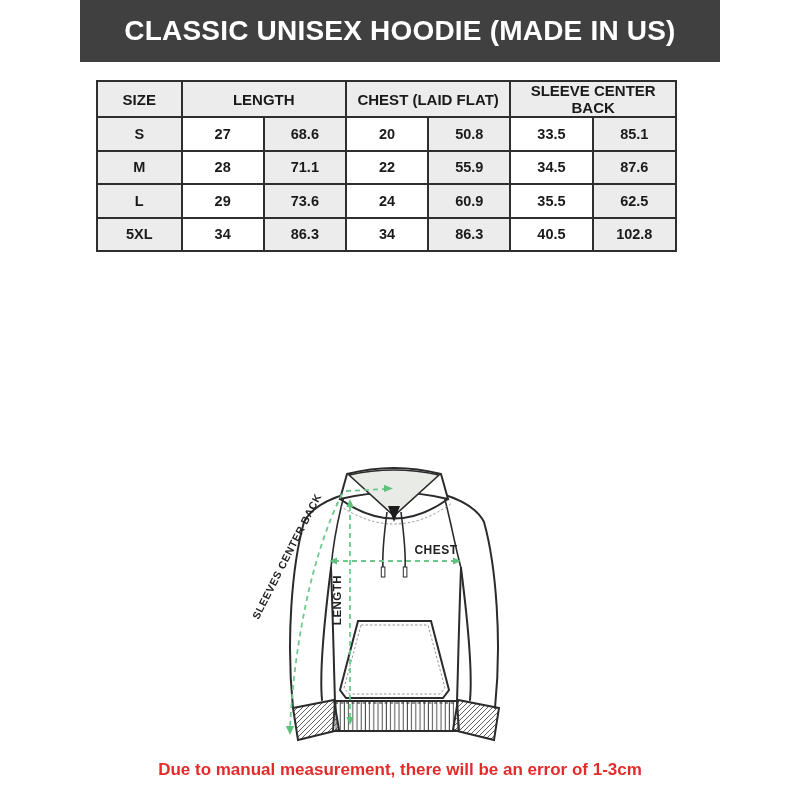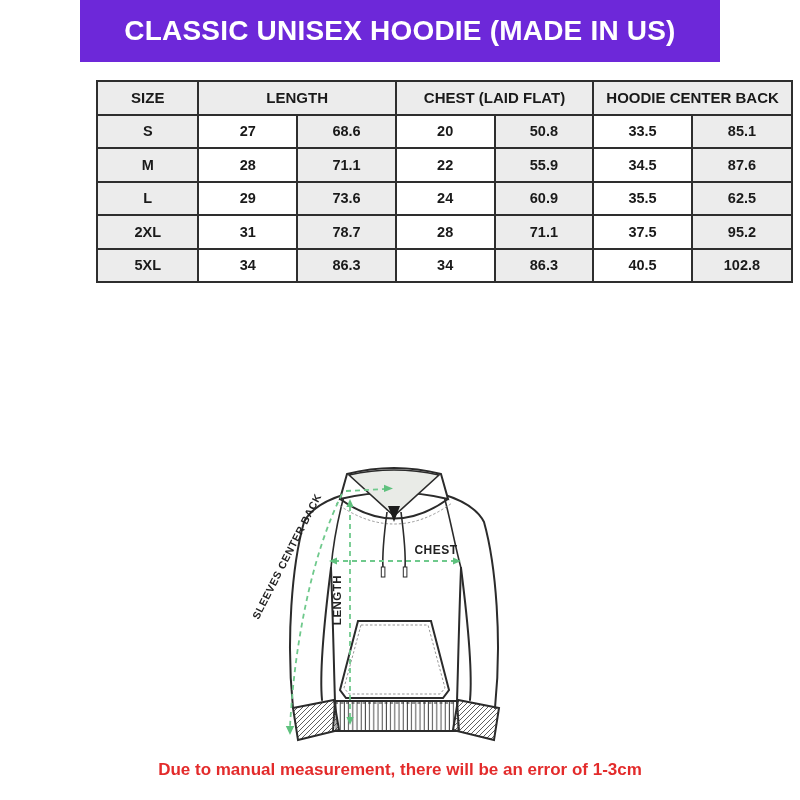--- a/index.html
+++ b/index.html
@@ -8,62 +8,62 @@
     font-family:"Liberation Sans", sans-serif;overflow:hidden;
   }
   .banner{
     position:absolute;left:80px;top:0;width:640px;height:62px;
     display:flex;align-items:center;justify-content:center;
   }
   .banner h1{
     margin:0;color:#ffffff;font-size:28px;font-weight:700;letter-spacing:0.2px;
     font-family:"Liberation Sans", sans-serif;
   }
-  .table-wrap{position:absolute;left:96px;top:80px;width:697px;}
+  .table-wrap{position:absolute;left:96px;top:80px;width:581px;}
   table.size-table{
     width:100%;border-collapse:collapse;table-layout:fixed;
     font-family:"Liberation Sans", sans-serif;
   }
   table.size-table th, table.size-table td{
     border:2px solid #2e2e2e;text-align:center;vertical-align:middle;
     height:31.5px;padding:0;font-weight:700;color:#1a1a1a;background:#ffffff;
   }
   table.size-table th{font-size:15px;}
   table.size-table td{font-size:14.5px;}
   table.size-table .g{background:#ececec;}
   .diagram{position:absolute;left:250px;top:450px;width:292px;height:306px;}
   .footer-note{
     position:absolute;left:0;top:760px;width:800px;text-align:center;
     font-size:17px;font-weight:700;
   }
 </style>
 </head>
 <body>
 
-<div class="banner" id="banner" style="background: #6d28d9;">
+<div class="banner" id="banner" style="background: #404040;">
   <h1 style="color: rgb(255, 255, 255);">CLASSIC UNISEX HOODIE (MADE IN US)</h1>
 </div>
 
 <div class="table-wrap">
   <table class="size-table">
     <colgroup>
       <col style="width:14.6%">
         <col style="width:14.2%">
         <col style="width:14.2%">
       <col style="width:14.2%">
         <col style="width:14.2%">
         <col style="width:14.2%">
       <col style="width:14.4%">
     </colgroup>
     <thead>
       <tr>
         <th class="g">SIZE</th>
         <th class="g" colspan="2">LENGTH</th>
         <th class="g" colspan="2">CHEST (LAID FLAT)</th>
-        <th class="g" colspan="2">HOODIE CENTER BACK</th>
+        <th class="g" colspan="2">SLEEVE CENTER BACK</th>
       </tr>
     </thead>
     <tbody id="size-rows">
         <tr>
           <td class="g">S</td>
           <td>27</td>
           <td class="g">68.6</td>
           <td>20</td>
           <td class="g">50.8</td>
           <td>33.5</td>
@@ -79,29 +79,20 @@
           <td class="g">87.6</td>
         </tr>
         <tr>
           <td class="g">L</td>
           <td>29</td>
           <td class="g">73.6</td>
           <td>24</td>
           <td class="g">60.9</td>
           <td>35.5</td>
           <td class="g">62.5</td>
-        </tr>
-        <tr>
-          <td class="g">2XL</td>
-          <td>31</td>
-          <td class="g">78.7</td>
-          <td>28</td>
-          <td class="g">71.1</td>
-          <td>37.5</td>
-          <td class="g">95.2</td>
         </tr>
         <tr>
           <td class="g">5XL</td>
           <td>34</td>
           <td class="g">86.3</td>
           <td>34</td>
           <td class="g">86.3</td>
           <td>40.5</td>
           <td class="g">102.8</td>
         </tr>

